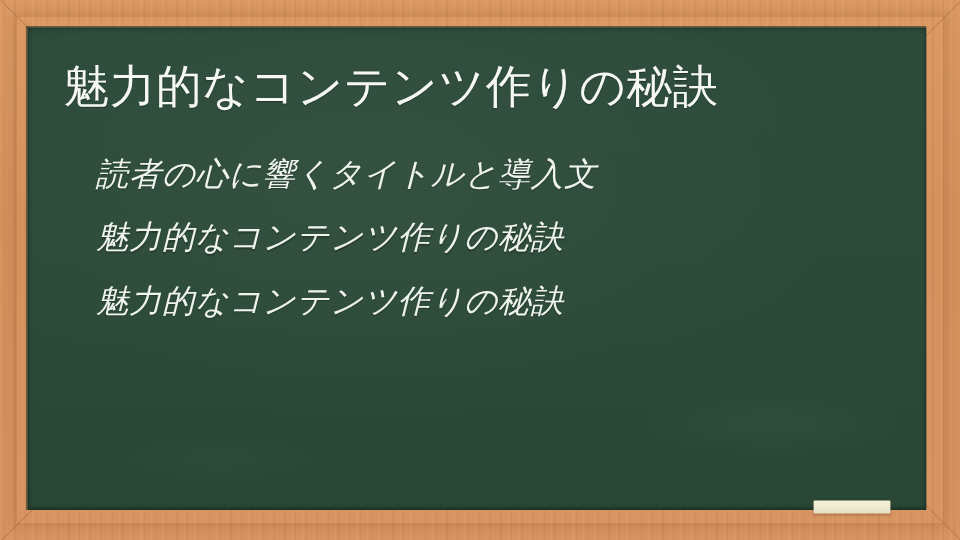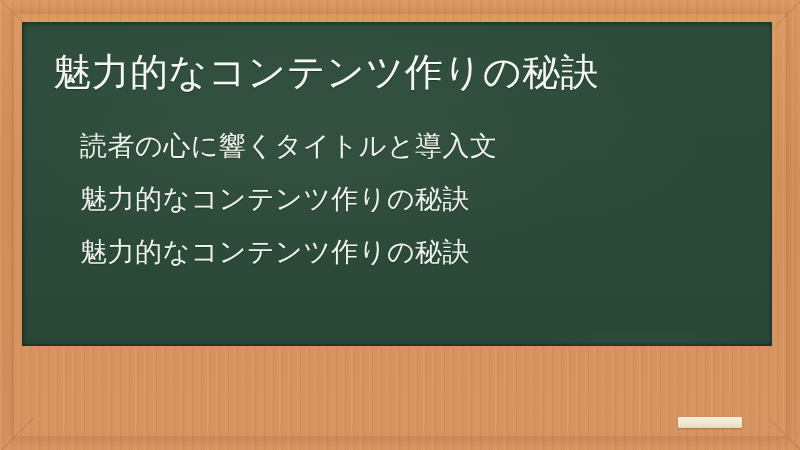--- a/index.html
+++ b/index.html
@@ -69,21 +69,21 @@
     box-shadow: 0 0 10px 3px rgba(140,78,36,0.25);
     pointer-events: none;
   }
 
   
   .board {
     position: absolute;
     left: 22px;
     top: 22px;
     width: 750px;
-    height: 324px;
+    height: 403px;
     box-sizing: border-box;
     background:
       radial-gradient(ellipse 90% 80% at 38% 34%, rgba(255,255,255,0.035) 0%, rgba(255,255,255,0.0) 62%),
       linear-gradient(180deg, #2e4c3b 0%, #2c4a39 55%, #2a4736 100%);
     border-top: 1px solid #22382c;
     border-left: 1px solid #22382c;
     box-shadow:
       inset 0 1px 4px rgba(0,0,0,0.35),
       inset 0 -2px 3px rgba(0,0,0,0.25);
     overflow: hidden;
@@ -115,20 +115,21 @@
   }
 
   .bullets {
     position: absolute;
     left: 35px;
     top: 96px;
     right: 24px;
     margin: 0;
     padding: 0;
     list-style: none;
+    font-style: italic;
   }
   .bullets li {
     font-size: 27px;
     line-height: 53px;
     color: #eef3ec;
     letter-spacing: 0.5px;
     white-space: nowrap;
     text-shadow: 0 1px 1px rgba(0,0,0,0.25);
     padding-left: 22px;
   }

